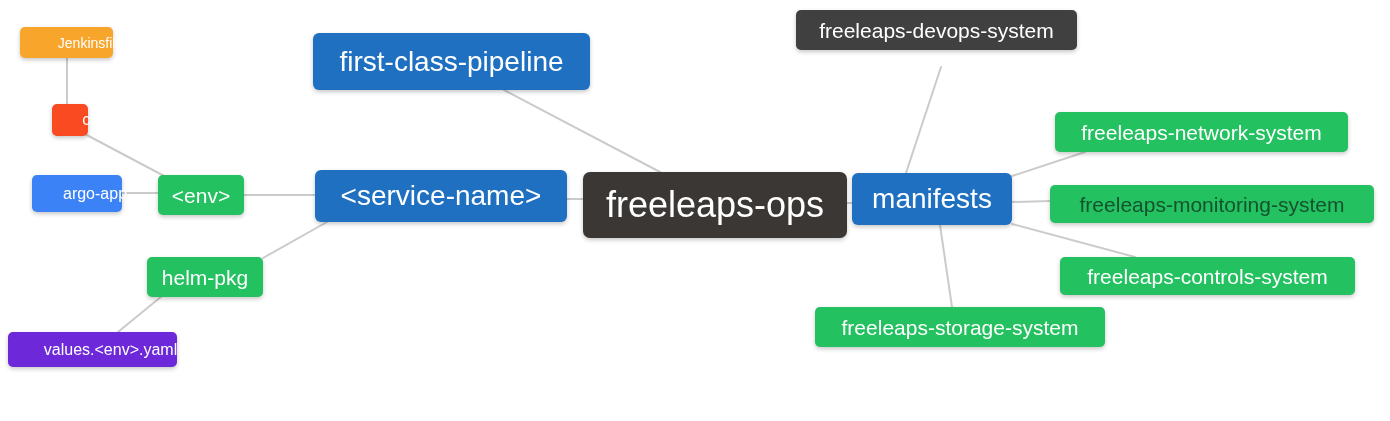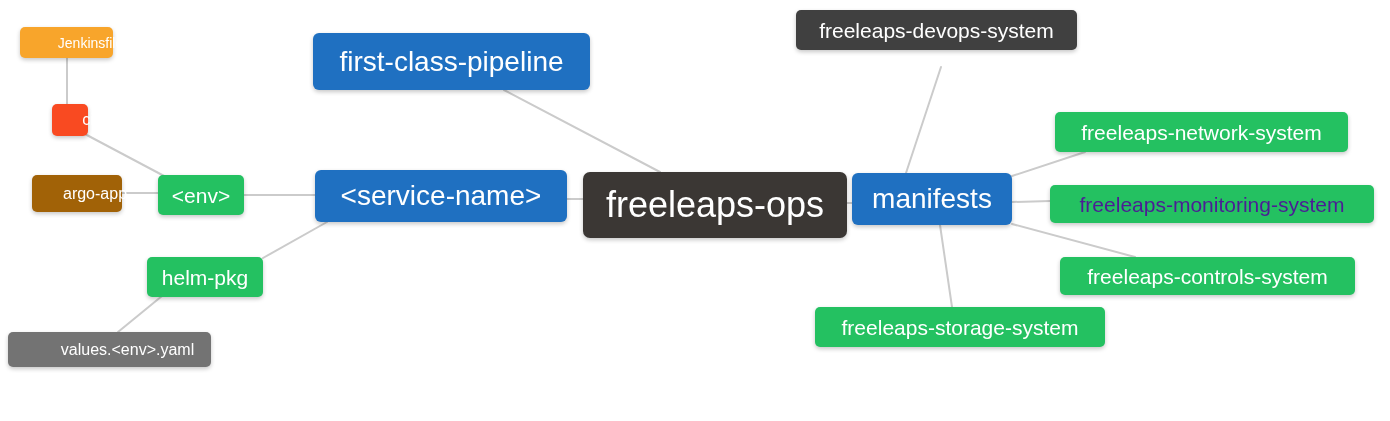--- a/index.html
+++ b/index.html
@@ -63,21 +63,21 @@
       <line x1="940" y1="225" x2="952" y2="307" stroke="#CBCBCB" stroke-width="2" stroke-linecap="round"></line>
     </svg>
 
 <div class="node lvl0" style="left: 583px; top: 172px; width: 264px; height: 66px; background: rgb(59, 55, 52); color: rgb(255, 255, 255);">freeleaps-ops</div>
     <div class="node lvl1" style="left: 313px; top: 33px; width: 277px; height: 57px; background: rgb(31, 112, 193); color: rgb(255, 255, 255);">first-class-pipeline</div>
     <div class="node lvl1" style="left: 315px; top: 170px; width: 252px; height: 52px; background: rgb(31, 112, 193); color: rgb(255, 255, 255);">&lt;service-name&gt;</div>
     <div class="node lvl1" style="left: 852px; top: 173px; width: 160px; height: 52px; background: rgb(31, 112, 193); color: rgb(255, 255, 255);">manifests</div>
     <div class="node lvl2" style="left: 158px; top: 175px; width: 86px; height: 40px; background: rgb(36, 193, 97); color: rgb(255, 255, 255);">&lt;env&gt;</div>
     <div class="node lvl2" style="left: 147px; top: 257px; width: 116px; height: 40px; background: rgb(36, 193, 97); color: rgb(255, 255, 255);">helm-pkg</div>
     <div class="node lvl3" style="left: 52px; top: 104px; width: 32px; height: 32px; background: rgb(249, 74, 33); color: rgb(255, 255, 255);">ci</div>
-    <div class="node lvl3" style="left: 32px; top: 175px; width: 90px; height: 37px; background: #a16207; color: rgb(255, 255, 255);">argo-app</div>
+    <div class="node lvl3" style="left: 32px; top: 175px; width: 90px; height: 37px; background: #3b82f6; color: rgb(255, 255, 255);">argo-app</div>
     <div class="node lvl4" style="left: 20px; top: 27px; width: 93px; height: 31px; background: rgb(248, 165, 43); color: rgb(255, 255, 255); padding-left: 48px;">Jenkinsfile</div>
-    <div class="node lvl3" style="left: 8px; top: 332px; width: 203px; height: 35px; background: #737373; color: rgb(255, 255, 255);">values.&lt;env&gt;.yaml</div>
+    <div class="node lvl3" style="left: 8px; top: 332px; width: 169px; height: 35px; background: #6d28d9; color: rgb(255, 255, 255);">values.&lt;env&gt;.yaml</div>
     <div class="node lvl2" style="left: 796px; top: 10px; width: 281px; height: 40px; background: #404040; color: rgb(255, 255, 255);">freeleaps-devops-system</div>
     <div class="node lvl2" style="left: 1055px; top: 112px; width: 293px; height: 40px; background: rgb(36, 193, 97); color: rgb(255, 255, 255);">freeleaps-network-system</div>
-    <div class="node lvl2" style="left: 1050px; top: 185px; width: 324px; height: 38px; background: rgb(36, 193, 97); color: #4c1d95;">freeleaps-monitoring-system</div>
+    <div class="node lvl2" style="left: 1050px; top: 185px; width: 324px; height: 38px; background: rgb(36, 193, 97); color: #14532d;">freeleaps-monitoring-system</div>
     <div class="node lvl2" style="left: 1060px; top: 257px; width: 295px; height: 38px; background: rgb(36, 193, 97); color: rgb(255, 255, 255);">freeleaps-controls-system</div>
     <div class="node lvl2" style="left: 815px; top: 307px; width: 290px; height: 40px; background: rgb(36, 193, 97); color: rgb(255, 255, 255);">freeleaps-storage-system</div>
   </div>
 
 </body></html>

